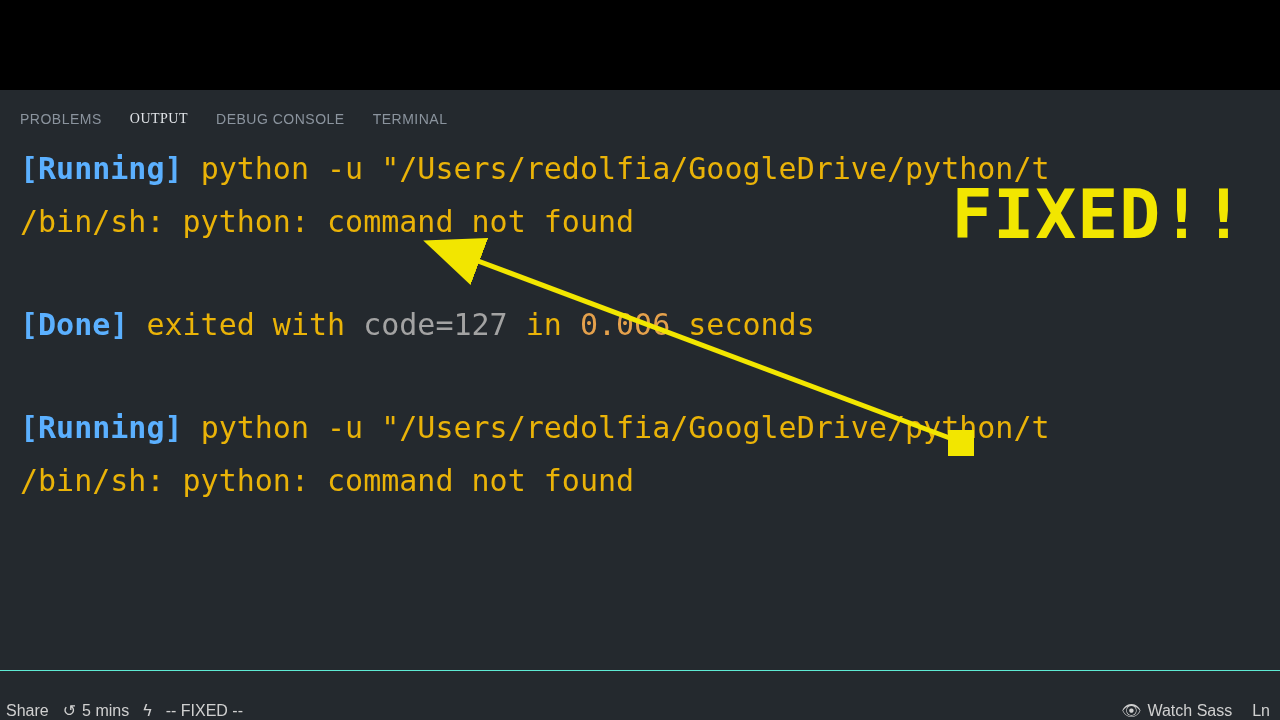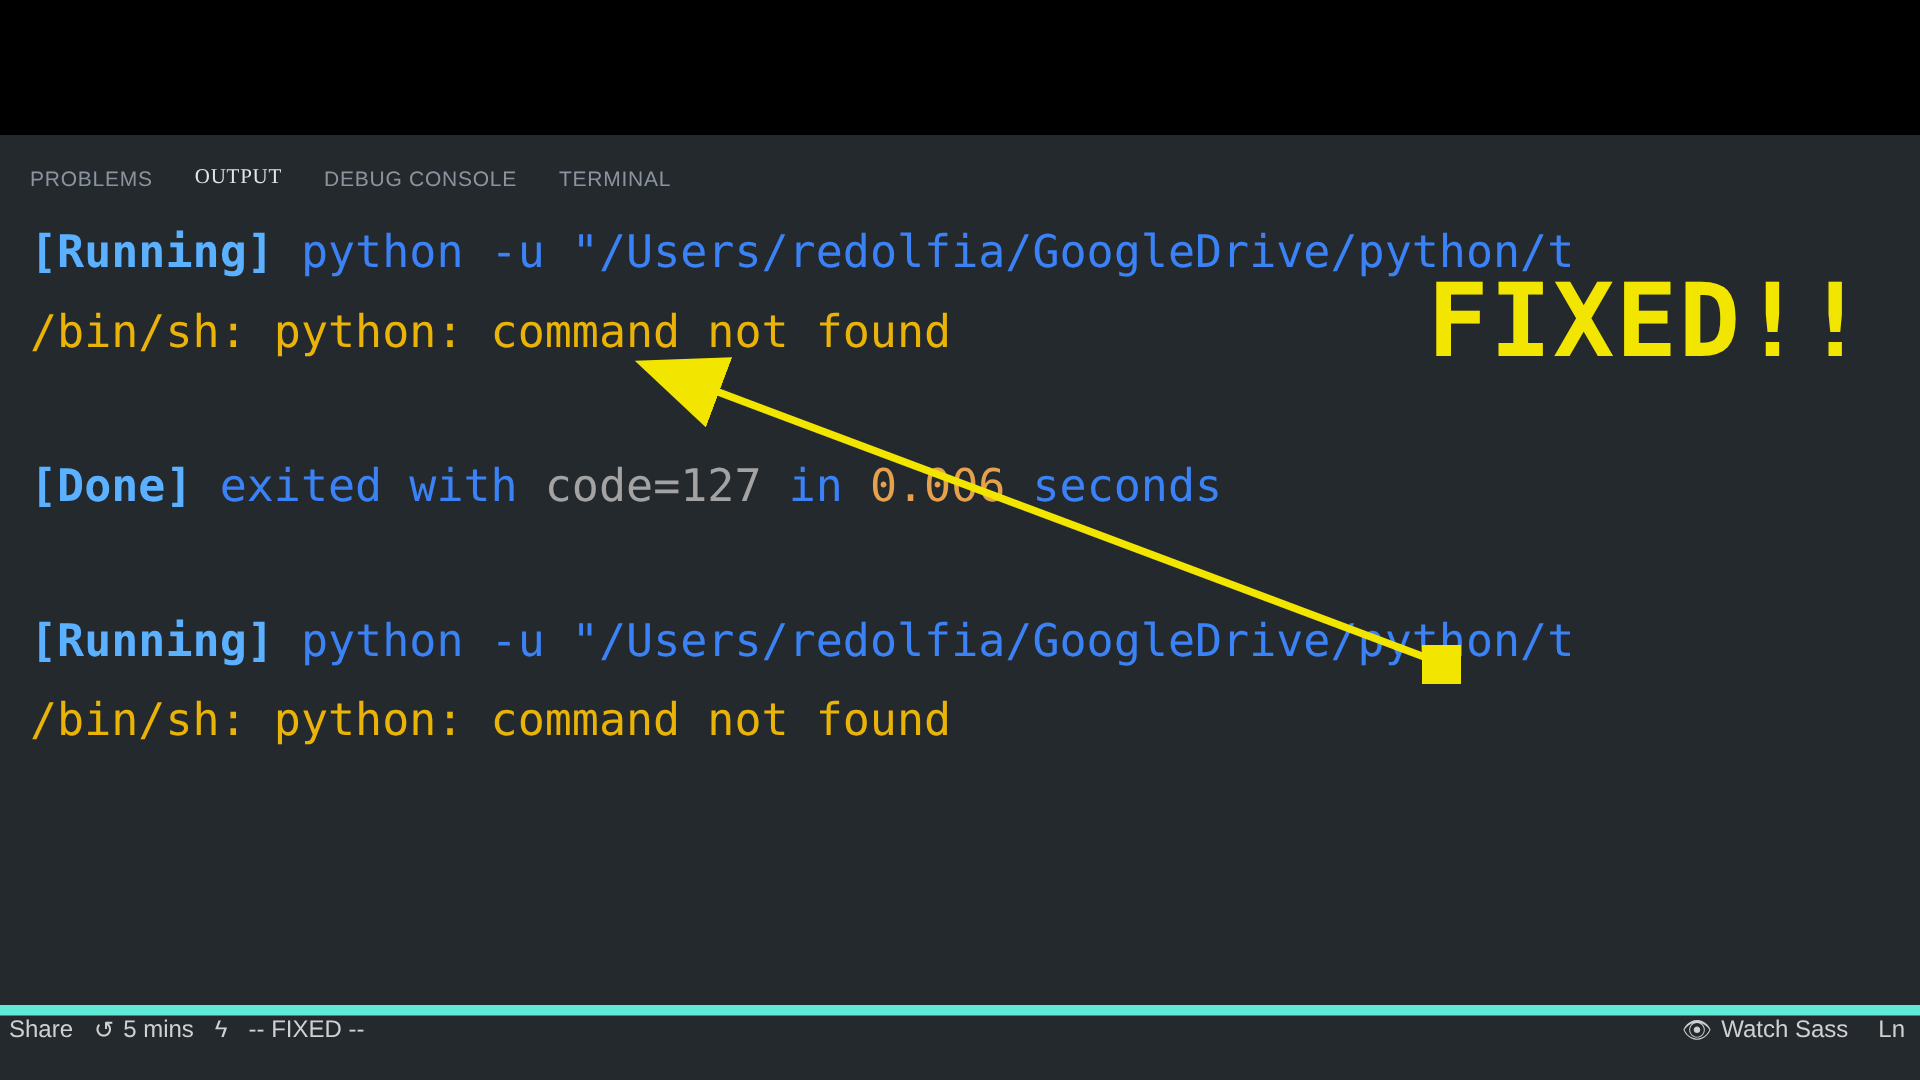--- a/index.html
+++ b/index.html
@@ -44,21 +44,21 @@
   .output-area {
     padding: 10px 20px 0 20px;
     font-family: "Menlo","Monaco","Consolas",monospace;
     font-size: 30px;
     line-height: 1.7;
     white-space: nowrap;
     overflow: hidden;
   }
   .output-area .line { margin-bottom: 2px; }
   .blue    { color: #5bb0ff; font-weight: bold; }
-  .green   { color: #3b82f6; text-align: center; }
+  .green   { color: #eab308; text-align: center; }
   .gray    { color: #eab308; }
   .red     { color: #a3a3a3; }
   .orange  { color: #e5a14c; }
 
   .annotation-fixed {
     position: absolute;
     right: 35px;
     top: 175px;
     font-family: "Menlo","Monaco","Consolas",monospace;
     font-size: 68px;
@@ -81,24 +81,24 @@
   .status-bar {
     position: absolute;
     bottom: 0;
     left: 0;
     width: 1280px;
     height: 50px;
     background: #24292e;
     color: #d0d0d0;
     font-size: 16px;
     display: flex;
-    align-items: flex-start;
+    align-items: flex-end;
     box-sizing: border-box;
     padding: 0 10px 0 6px;
-    border-top: 7px solid #5eead4;
+    border-top: 1px solid #5eead4;
   }
   .status-left {
     display: flex;
     align-items: center;
     gap: 14px;
   }
   .status-right {
     margin-left: auto;
     display: flex;
     align-items: center;

